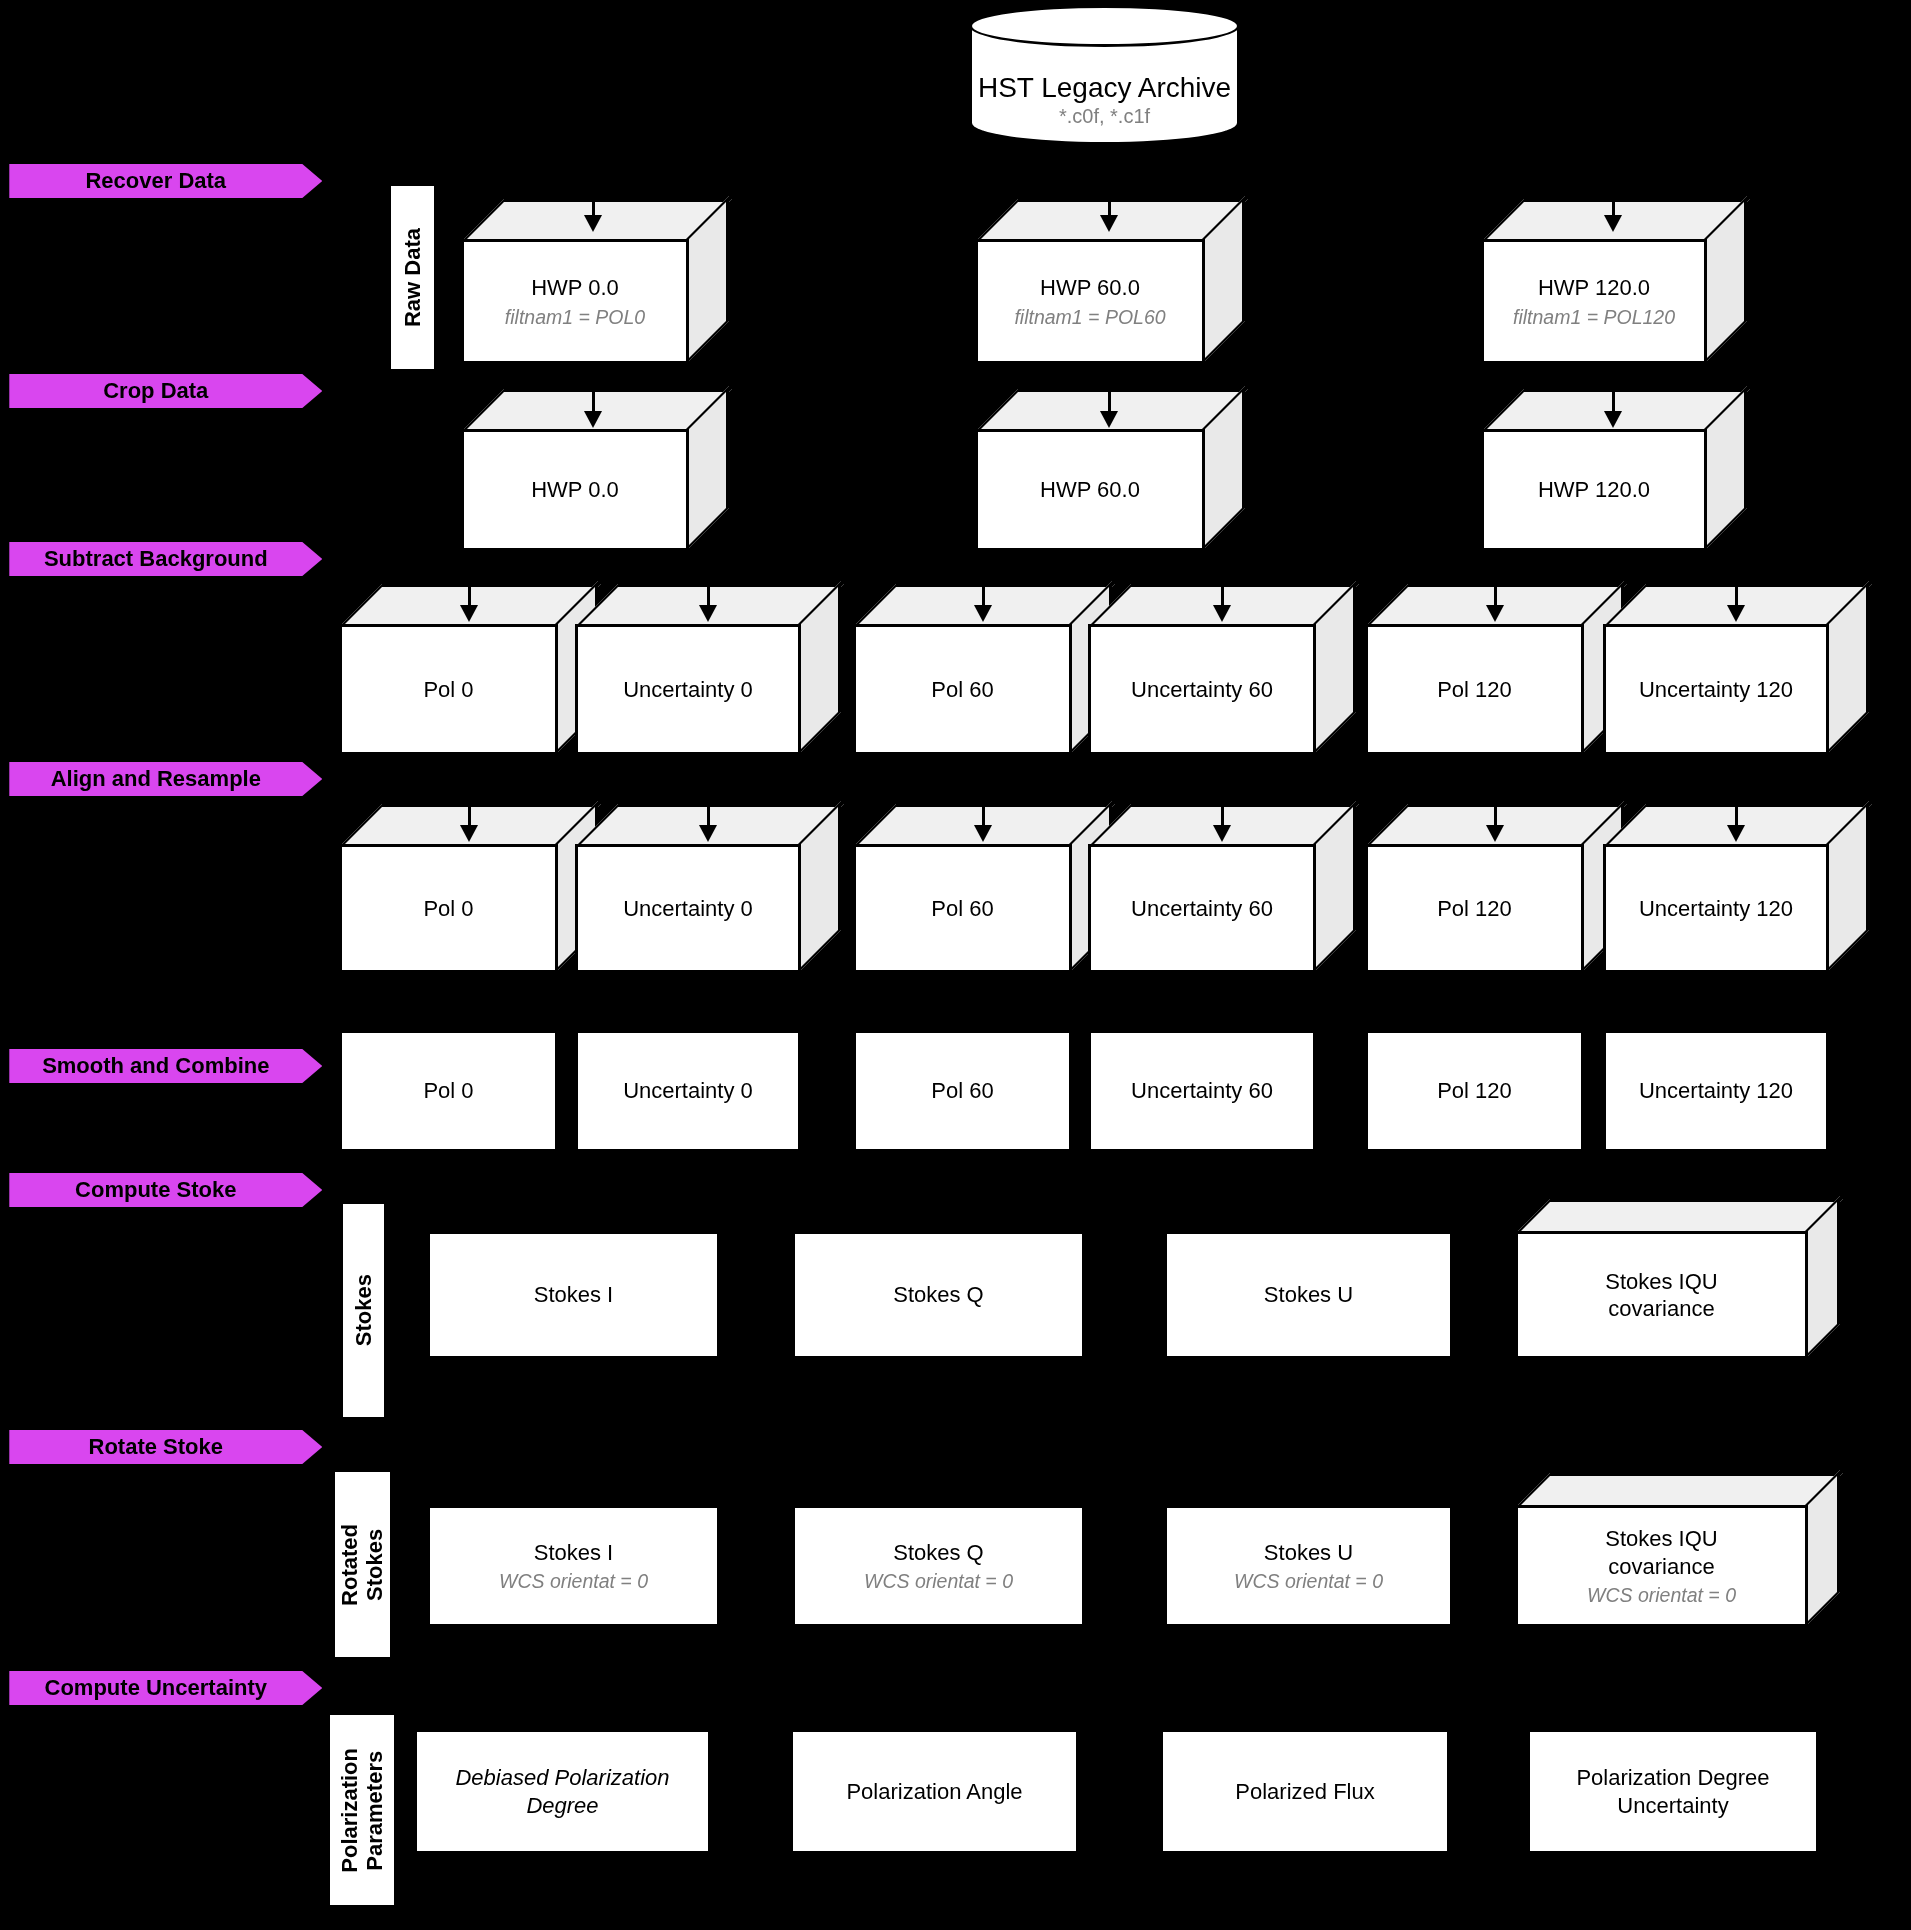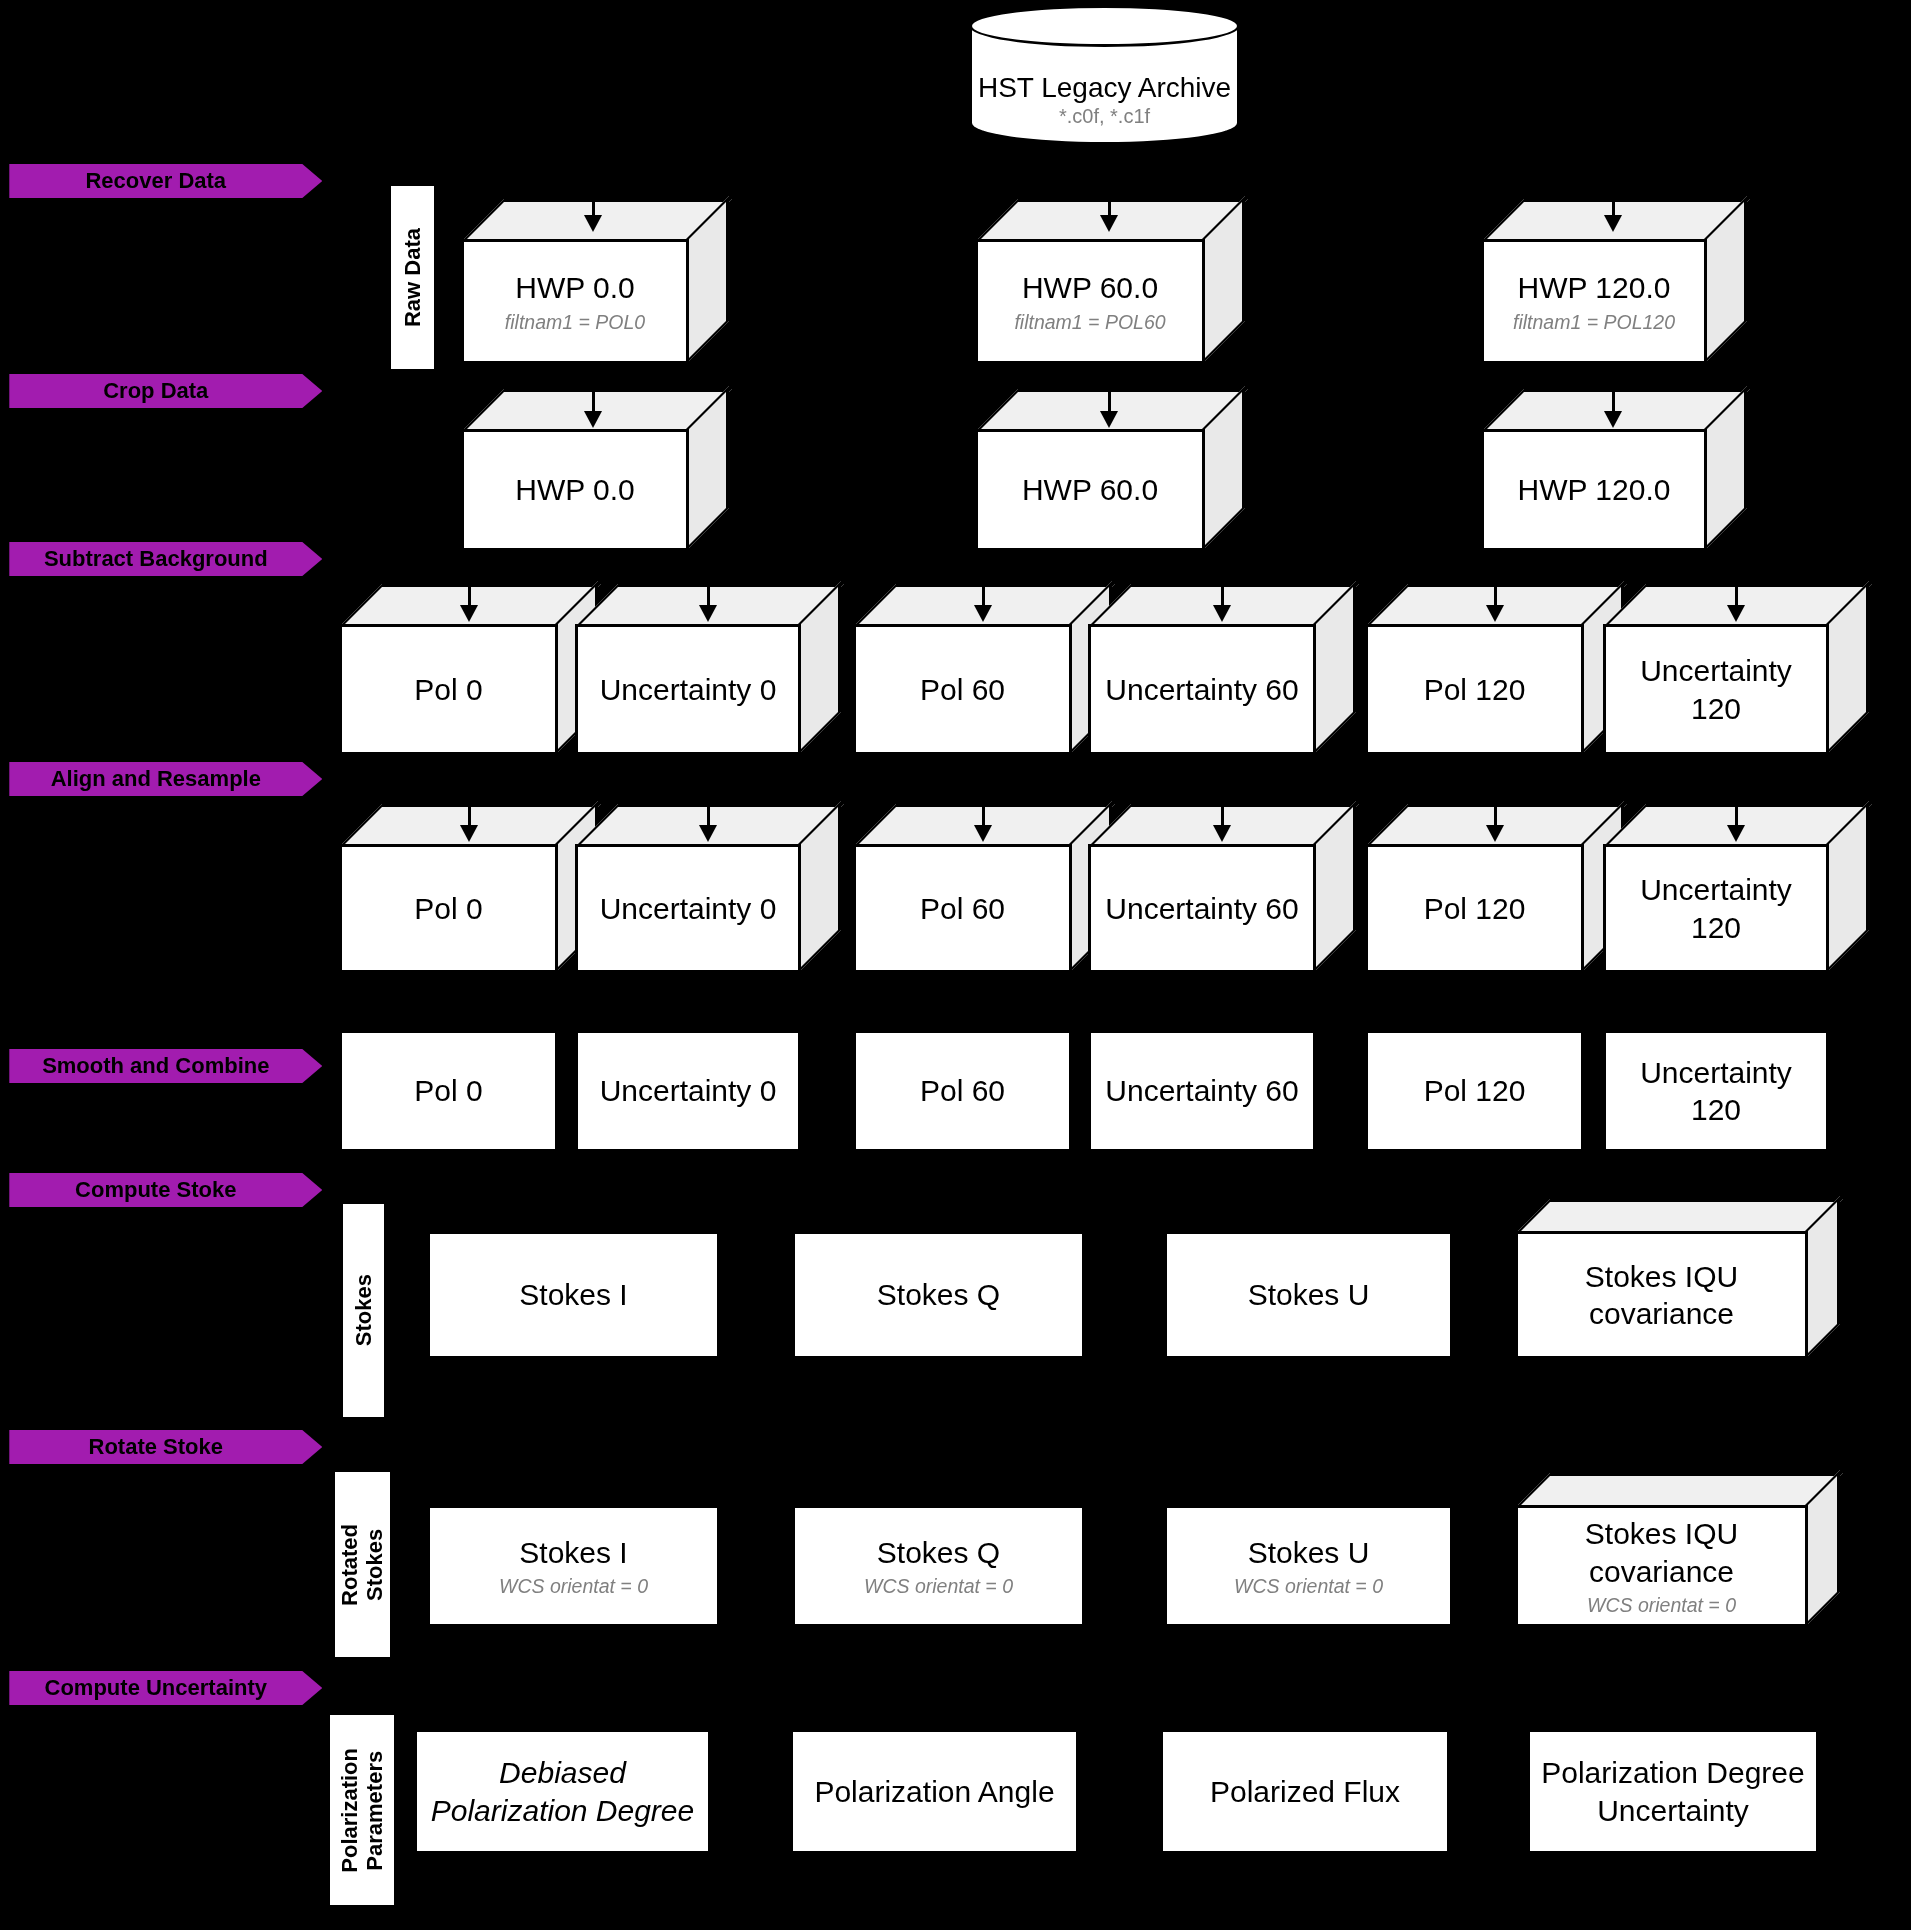--- a/index.html
+++ b/index.html
@@ -38,27 +38,27 @@
   .small3d .face-side { right: -32px; width: 35px; }
 
   
   .boxflat {
     background: var(--face, #fff);
     border: 3.1px solid var(--outline, #000);
     display: flex; flex-direction: column; align-items: center; justify-content: center;
     text-align: center; padding: 4.7px 7.8px; z-index: 2;
   }
 
-  .box-title { font-size: 30px; line-height: 1.25; white-space: pre-line; text-align: center; }
+  .box-title { font-size: 22px; line-height: 1.25; white-space: pre-line; text-align: center; }
   .box-sub   { font-size: 19.5px; font-style: italic; color: var(--subtle, #808080); margin-top: 3.9px; }
 
   
   .stage-banner {
     position: absolute; left: 9.3px; width: 313px; height: 34px;
-    background: #a21caf; color: #000;
+    background: #d946ef; color: #000;
     display: flex; align-items: center; justify-content: center;
     font-weight: 700; font-size: 22px;
     clip-path: polygon(0 0, 293px 0, 313px 17px, 293px 34px, 0 34px);
     padding-right: 20px; z-index: 4;
   }
 
   
   .vlabel {
     position: absolute; background: #fff; border: 3.1px solid #000;
     display: flex; align-items: center; justify-content: center; z-index: 4;

